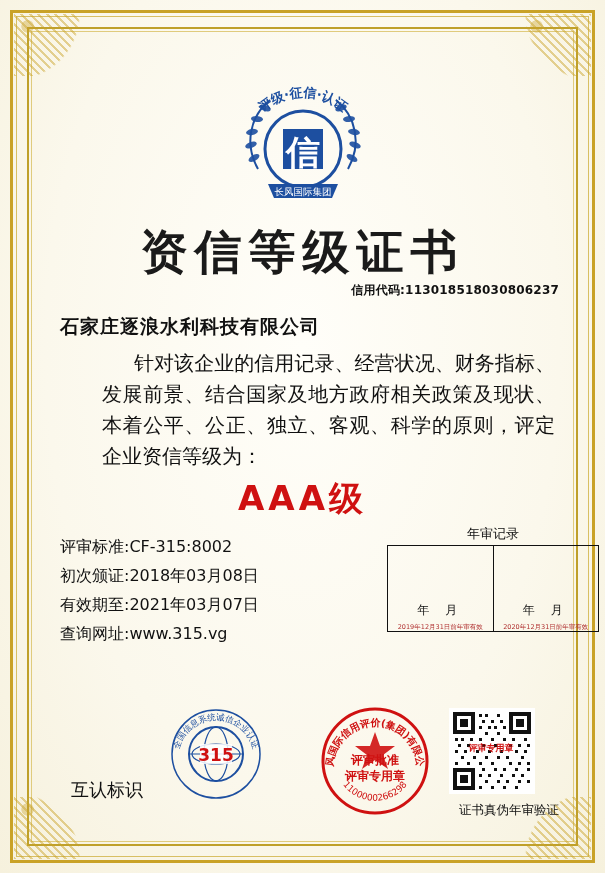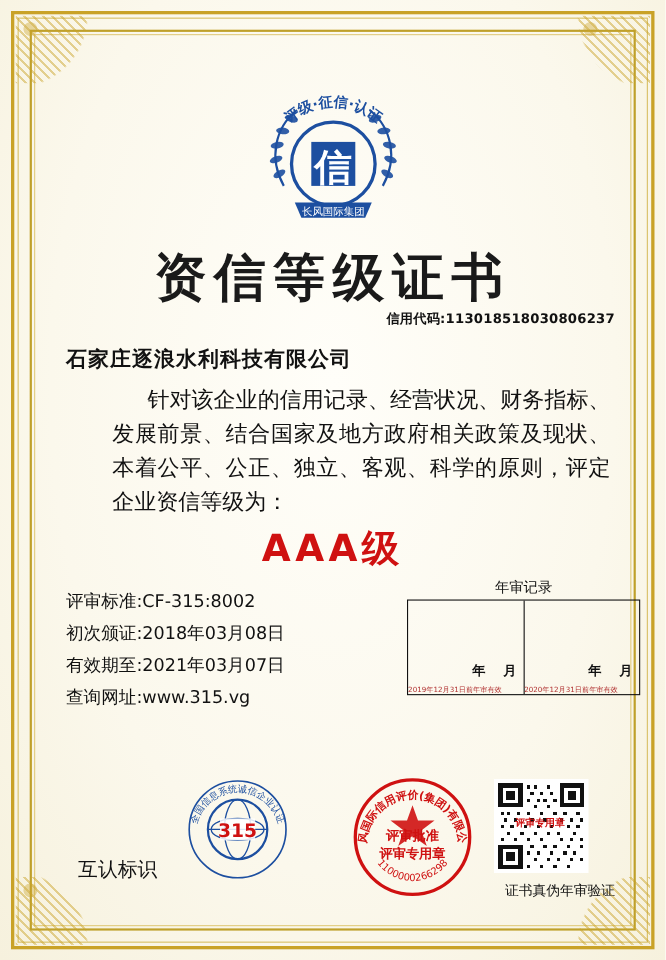--- a/index.html
+++ b/index.html
@@ -98,38 +98,38 @@
 
   
   .info{
     position:absolute;top:496px;left:20px;
     font-size:16px;line-height:29px;color:#111;
   }
   .info div{white-space:nowrap;}
 
   
   .review{
-    position:absolute;top:489px;left:330px;width:212px;
+    position:absolute;top:489px;left:347px;width:212px;
   }
   .review-title{
     font-size:13px;color:#111;text-align:center;margin-bottom:2px;
   }
   .review-box{
     border:1px solid #111;height:85px;display:flex;
   }
   .review-cell{
     flex:1;position:relative;
   }
   .review-cell + .review-cell{border-left:1px solid #111;}
   .review-ym{
-    position:absolute;bottom:12px;left:0;right:0;text-align:right;
-    font-size:12px;color:#111;letter-spacing:6px;font-weight:bold;
+    position:absolute;bottom:12px;left:0;right:0;text-align:center;
+    font-size:12px;color:#111;letter-spacing:6px;
   }
   .review-note{
-    position:absolute;bottom:-1px;left:0;right:0;
+    position:absolute;bottom:-1px;left:0;right:0;text-align:center;
     font-size:6.5px;color:#b03030;
   }
 
   
   .cf-badge{
     position:absolute;left:18px;top:690px;width:96px;height:46px;
     border:2px solid #1d4fa0;border-radius:50%/50%;
     display:flex;align-items:center;justify-content:center;
     color:#1d4fa0;font-size:17px;font-weight:bold;letter-spacing:1px;
     font-family:"DejaVu Serif", serif;

